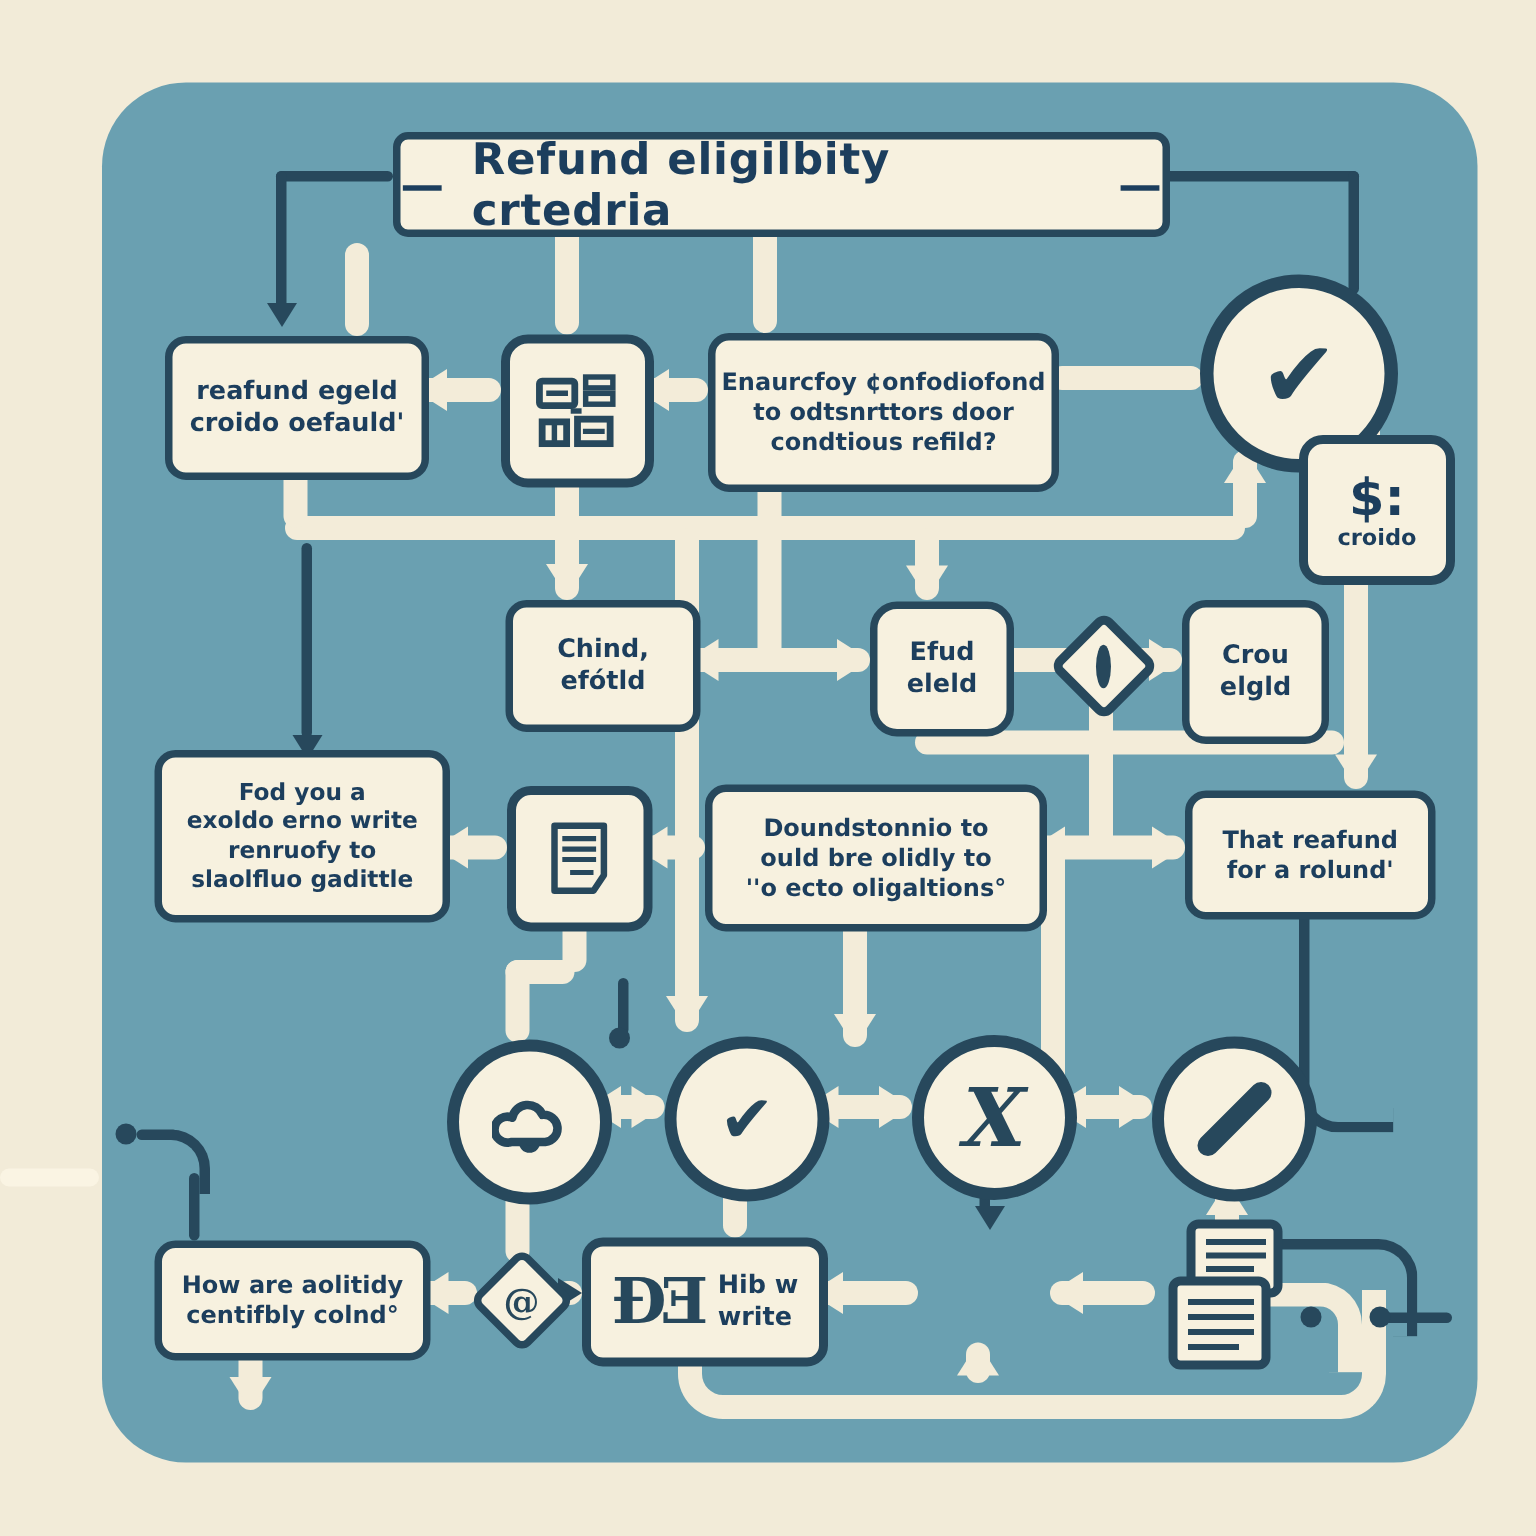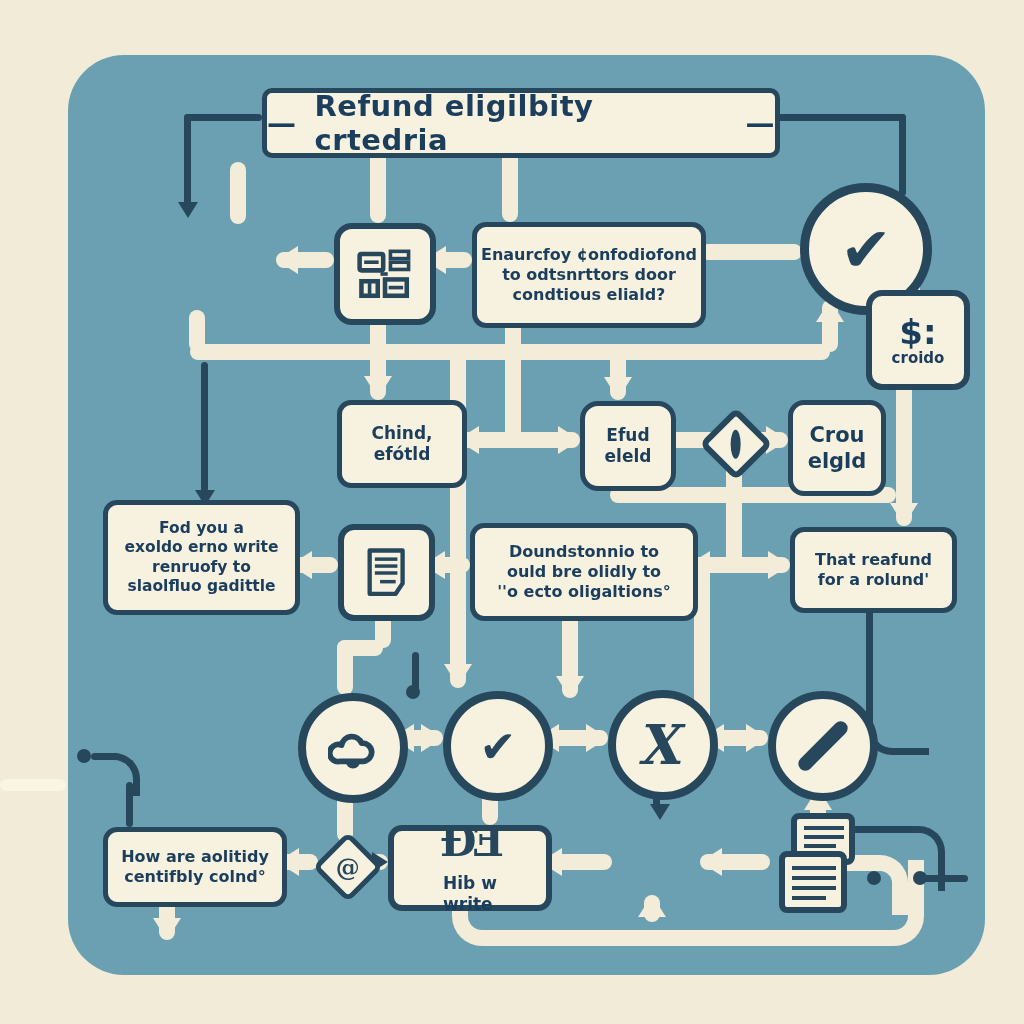--- a/index.html
+++ b/index.html
@@ -33,21 +33,21 @@
   .diamond{position:absolute;background:var(--node);border:5px solid var(--navy);border-radius:8px;transform:rotate(45deg);display:flex;align-items:center;justify-content:center;z-index:5;}
   .diamond .inner{transform:rotate(-45deg);color:var(--navy);font-weight:bold;}
   #title{position:absolute;left:262px;top:88px;width:508px;height:60px;background:var(--node);border:5px solid var(--navy);border-radius:10px;display:flex;align-items:center;justify-content:center;gap:18px;font-weight:bold;font-size:29px;color:var(--txt);z-index:6;letter-spacing:.5px;}
   .glyph{font-weight:bold;color:var(--navy);}
   .serifX{font-family:"DejaVu Serif",serif;font-style:italic;font-weight:bold;font-size:54px;}
   .slashbar{width:64px;height:14px;background:var(--navy);border-radius:7px;transform:rotate(-45deg);}
   .ring{width:18px;height:18px;border:5px solid var(--navy);border-radius:50%;background:var(--node);}
   .dollarbox{flex-direction:column;line-height:1;}
   .dollarbox .sym{font-size:34px;}
   .dollarbox .lbl{font-size:15px;margin-top:2px;}
-  .hibbox{gap:10px;flex-direction:column;}
+  .hibbox{gap:10px;}
   .hibbox .mono{font-family:"DejaVu Serif",serif;font-size:42px;font-weight:bold;letter-spacing:-4px;color:var(--navy);line-height:1;}
   .hibbox .lbl{font-size:17px;text-align:left;}
   .xl{position:absolute;background:#faf4e3;border-radius:6px;z-index:0;}
   svg{display:block;}
 </style>
 </head>
 <body>
 
 <div id="stage">
   <div class="xl" style="left:0;top:779px;width:66px;height:12px;"></div>
@@ -147,60 +147,62 @@
   <div class="ar adD" style="left:195px;top:490px;"></div>
   <div class="ar adR" style="left:372px;top:852px;"></div>
   <div class="ar adD" style="left:650px;top:804px;"></div>
 
   <div id="title">
     <span>—</span>
     <span>Refund eligilbity crtedria</span>
     <span>—</span>
   </div>
 
+  <div class="box" style="left:110px;top:224px;width:166px;height:86px;font-size:17px;"><span>reafund egeld
+croido oefauld'</span></div>
 
   <div class="box" style="left:334px;top:223px;width:90px;height:90px;border-radius:18px;border-width:6px;">
     <span>
       <svg width="58" height="58" viewBox="0 0 64 64">
         <rect x="4" y="10" width="26" height="18" rx="2" fill="none" stroke="#27485c" stroke-width="5"></rect>
         <line x1="9" y1="19" x2="25" y2="19" stroke="#27485c" stroke-width="4"></line>
         <rect x="38" y="7" width="20" height="8" fill="none" stroke="#27485c" stroke-width="4"></rect>
         <rect x="38" y="19" width="20" height="8" fill="none" stroke="#27485c" stroke-width="4"></rect>
         <rect x="6" y="40" width="18" height="16" fill="none" stroke="#27485c" stroke-width="5"></rect>
         <line x1="15" y1="42" x2="15" y2="54" stroke="#27485c" stroke-width="4"></line>
         <rect x="32" y="38" width="24" height="18" fill="none" stroke="#27485c" stroke-width="5"></rect>
         <line x1="36" y1="47" x2="52" y2="47" stroke="#27485c" stroke-width="4"></line>
         <rect x="27" y="30" width="8" height="4" fill="#27485c"></rect>
       </svg>
     </span>
   </div>
 
   <div class="box" style="left:472px;top:222px;width:224px;height:96px;font-size:16px;"><span>Enaurcfoy ¢onfodiofond
 to odtsnrttors door
-condtious eliald?</span></div>
+condtious refild?</span></div>
 
   <div class="circle" style="left:800px;top:183px;width:114px;height:114px;border-width:9px;">
       <span class="glyph" style="font-size:62px;">✔</span>
     </div>
 
   <div class="box dollarbox" style="left:866px;top:290px;width:92px;height:88px;border-radius:16px;border-width:6px;">
     <span class="sym">$:</span>
     <span class="lbl">croido</span>
   </div>
 
   <div class="box" style="left:337px;top:400px;width:120px;height:78px;font-size:17px;"><span>Chind,
 efótld</span></div>
   <div class="box" style="left:580px;top:401px;width:86px;height:80px;border-radius:18px;font-size:17px;"><span>Efud
 eleld</span></div>
 
   <div class="diamond" style="left:710px;top:418px;width:40px;height:40px;border-width:6px;">
       <span class="inner"><span class="ring"></span></span>
     </div>
 
-  <div class="box" style="left:788px;top:400px;width:88px;height:86px;border-radius:16px;font-size:21px;"><span>Crou
+  <div class="box" style="left:788px;top:400px;width:88px;height:86px;border-radius:16px;font-size:17px;"><span>Crou
 elgld</span></div>
 
   <div class="box" style="left:103px;top:500px;width:187px;height:105px;font-size:15.5px;"><span>Fod you a
 exoldo erno write
 renruofy to
 slaolfluo gadittle</span></div>
 
   <div class="box" style="left:338px;top:524px;width:85px;height:85px;border-radius:16px;border-width:6px;">
     <span>
       <svg width="52" height="56" viewBox="0 0 60 64">

